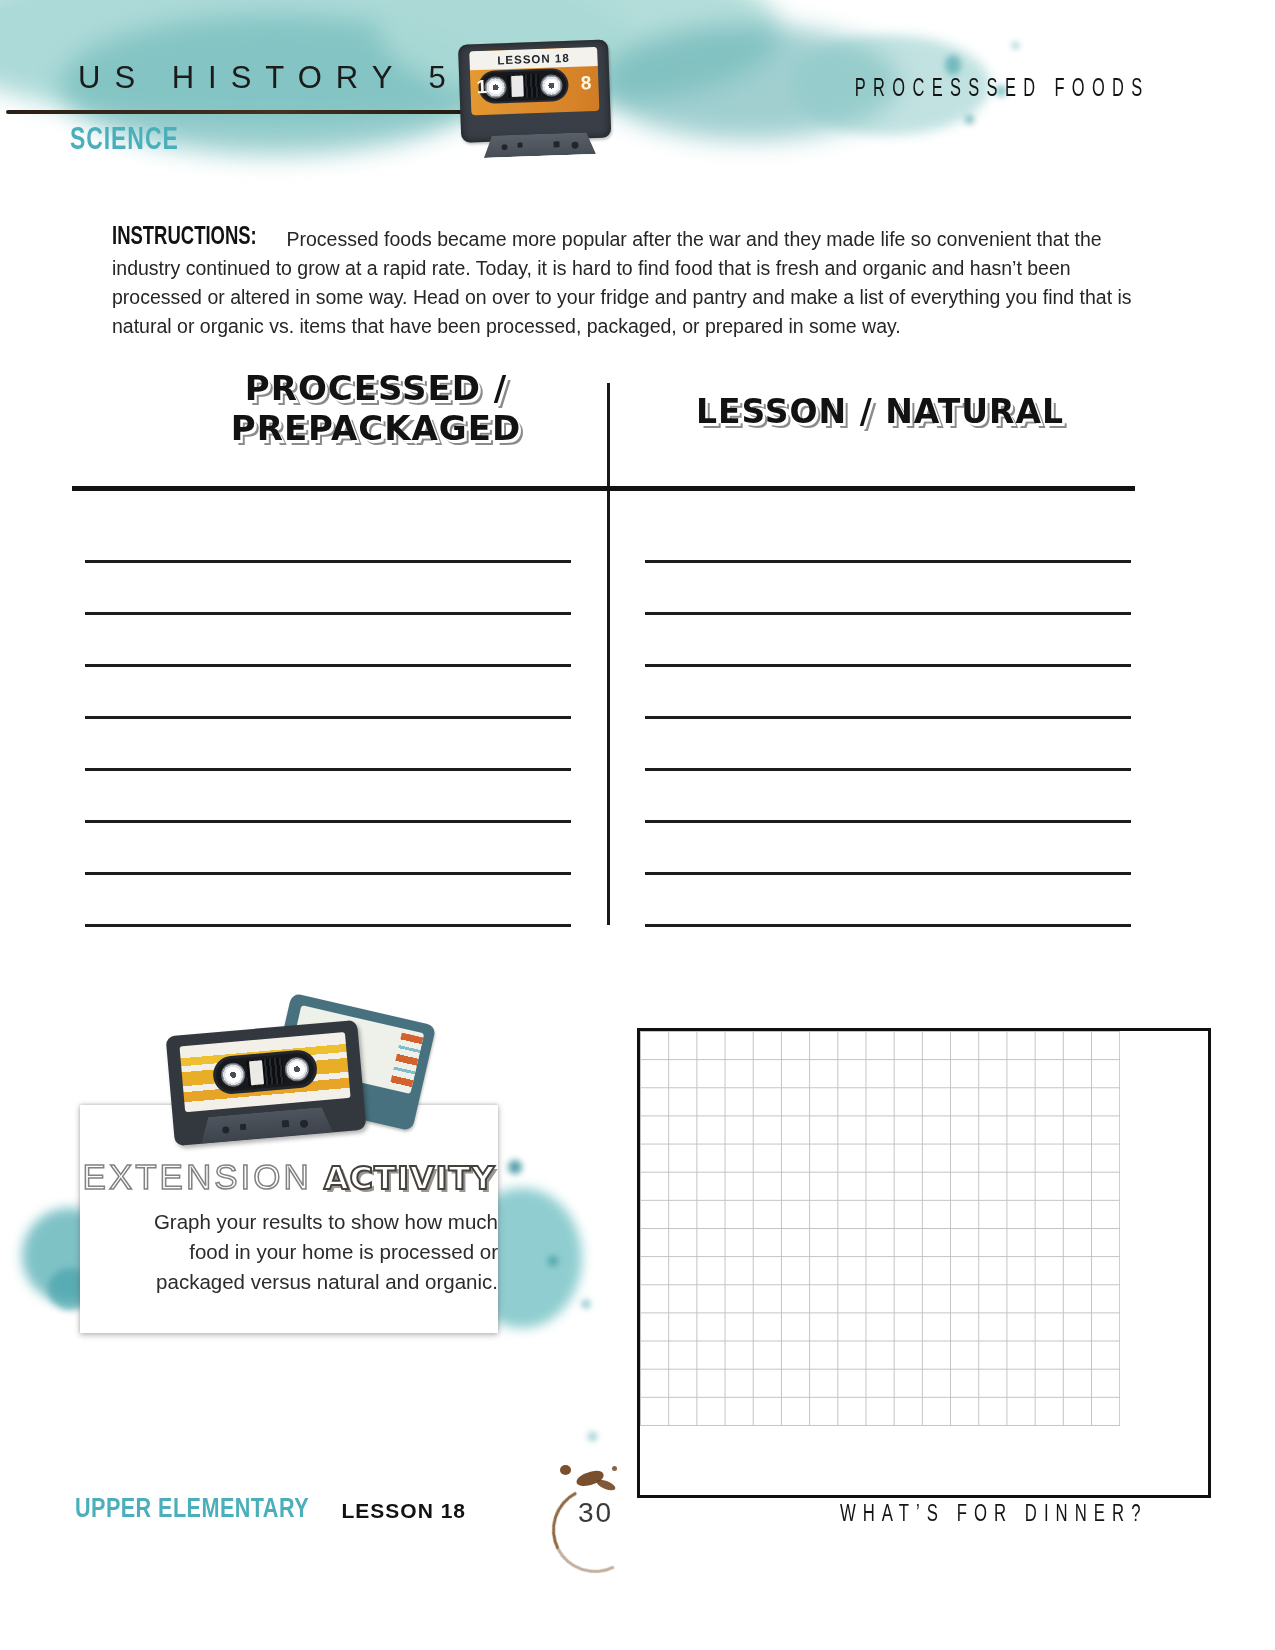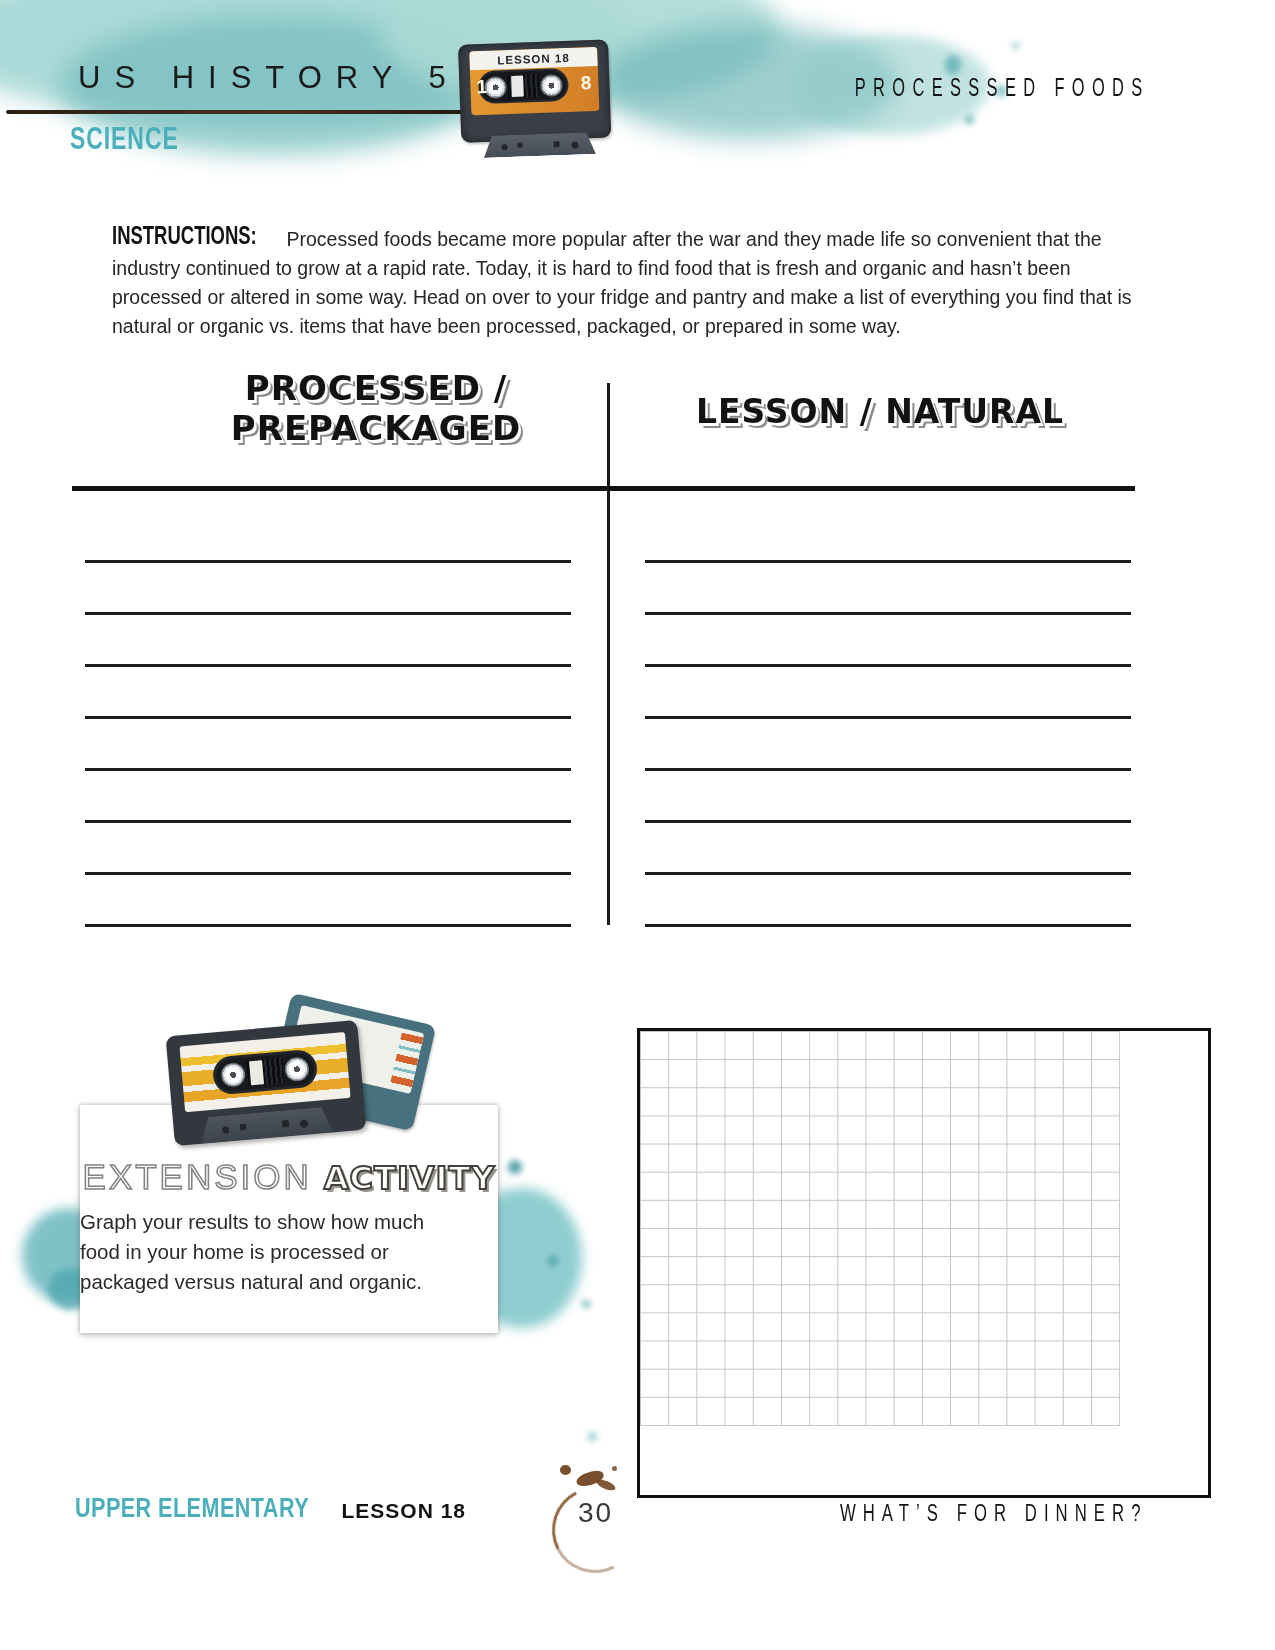--- a/index.html
+++ b/index.html
@@ -60,21 +60,21 @@
   .write-line{position:absolute;left:0;width:100%;height:2.5px;background:#1c1c1c;}
 
   
   .extension-card{position:absolute;left:80px;top:1105px;width:418px;height:228px;background:#ffffff;z-index:4;
      box-shadow:0 2px 6px rgba(90,90,90,.45), 0 -1px 3px rgba(140,140,140,.35);}
   .ext-title{position:absolute;left:0;top:52px;width:100%;text-align:center;white-space:nowrap;}
   .ext-title-light{display:inline-block;font-size:35px;letter-spacing:3px;color:#fdfdfd;
      -webkit-text-stroke:1.5px #828282;font-weight:400;}
   .ext-title-bold{display:inline-block;margin-left:12px;font-family:"DejaVu Sans", sans-serif;font-size:32px;font-weight:700;
      color:#ffffff;-webkit-text-stroke:2px #45403a;text-shadow:3px 3px 0 rgba(70,65,58,.55);letter-spacing:1px;}
-  .ext-body{position:absolute;left:0;top:102px;width:100%;text-align:left;font-size:20.5px;line-height:30px;color:#2b2b2b;}
+  .ext-body{position:absolute;left:0;top:102px;width:100%;text-align:right;font-size:20.5px;line-height:30px;color:#2b2b2b;}
 
   
   .card-cassettes{position:absolute;left:170px;top:1008px;width:270px;height:160px;z-index:5;}
   .back-cassette{position:absolute;left:108px;top:0px;width:148px;height:108px;background:#47717e;border-radius:9px;
      transform:rotate(13deg);box-shadow:1px 2px 3px rgba(0,0,0,.25);}
   .back-label{position:absolute;left:12px;top:10px;right:10px;height:62px;background:#eef0ea;border-radius:3px;overflow:hidden;}
   .back-stripes{position:absolute;right:0;top:4px;width:22px;height:52px;
      background:repeating-linear-gradient(180deg,#d3622c 0 7px,#eef0ea 7px 13px,#7fbdc7 13px 16px,#eef0ea 16px 22px);}
   .front-cassette{position:absolute;left:0;top:20px;width:192px;height:110px;background:#33383f;border-radius:9px;
      transform:rotate(-5deg);box-shadow:2px 3px 4px rgba(0,0,0,.3);}

